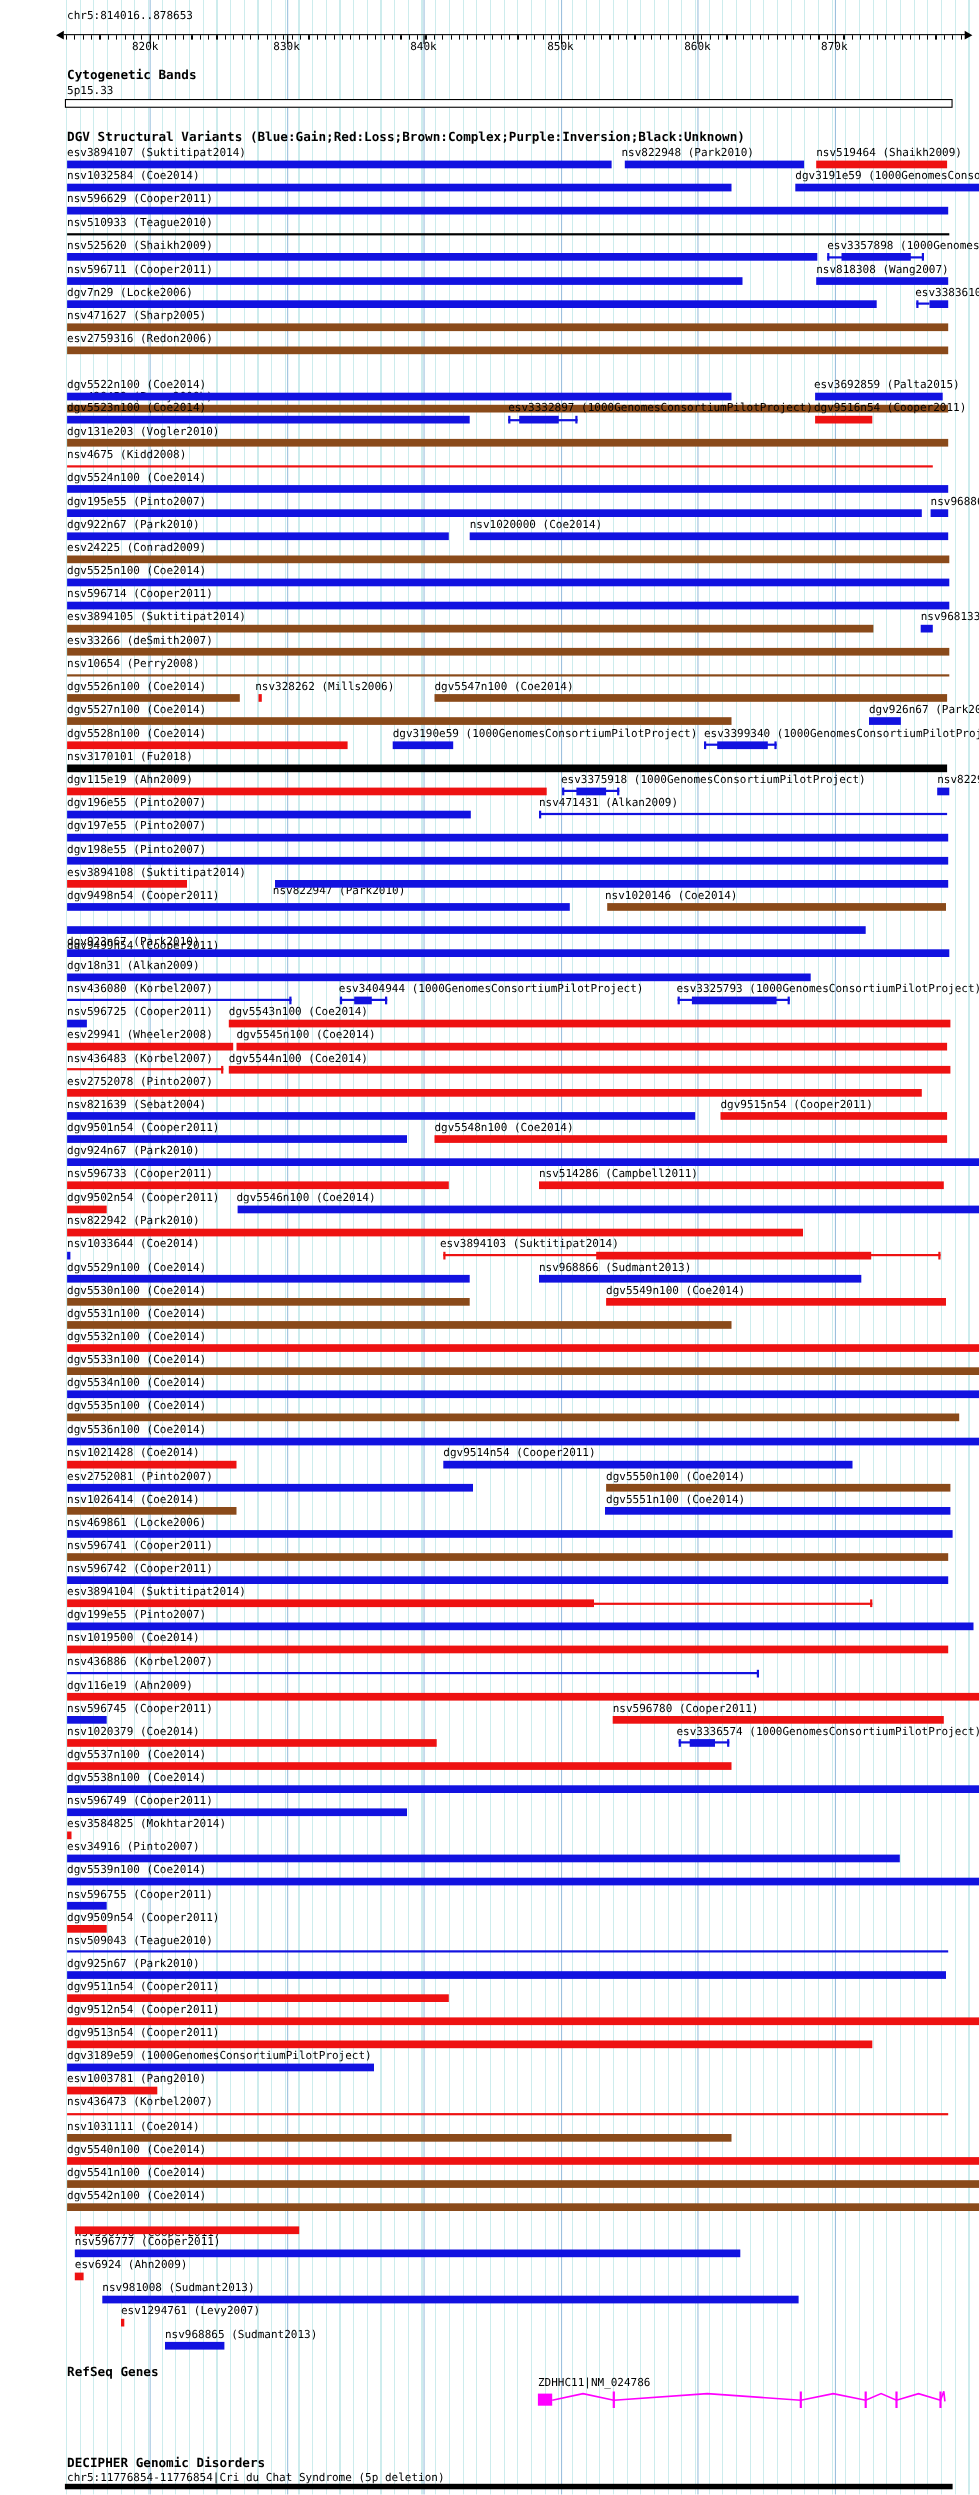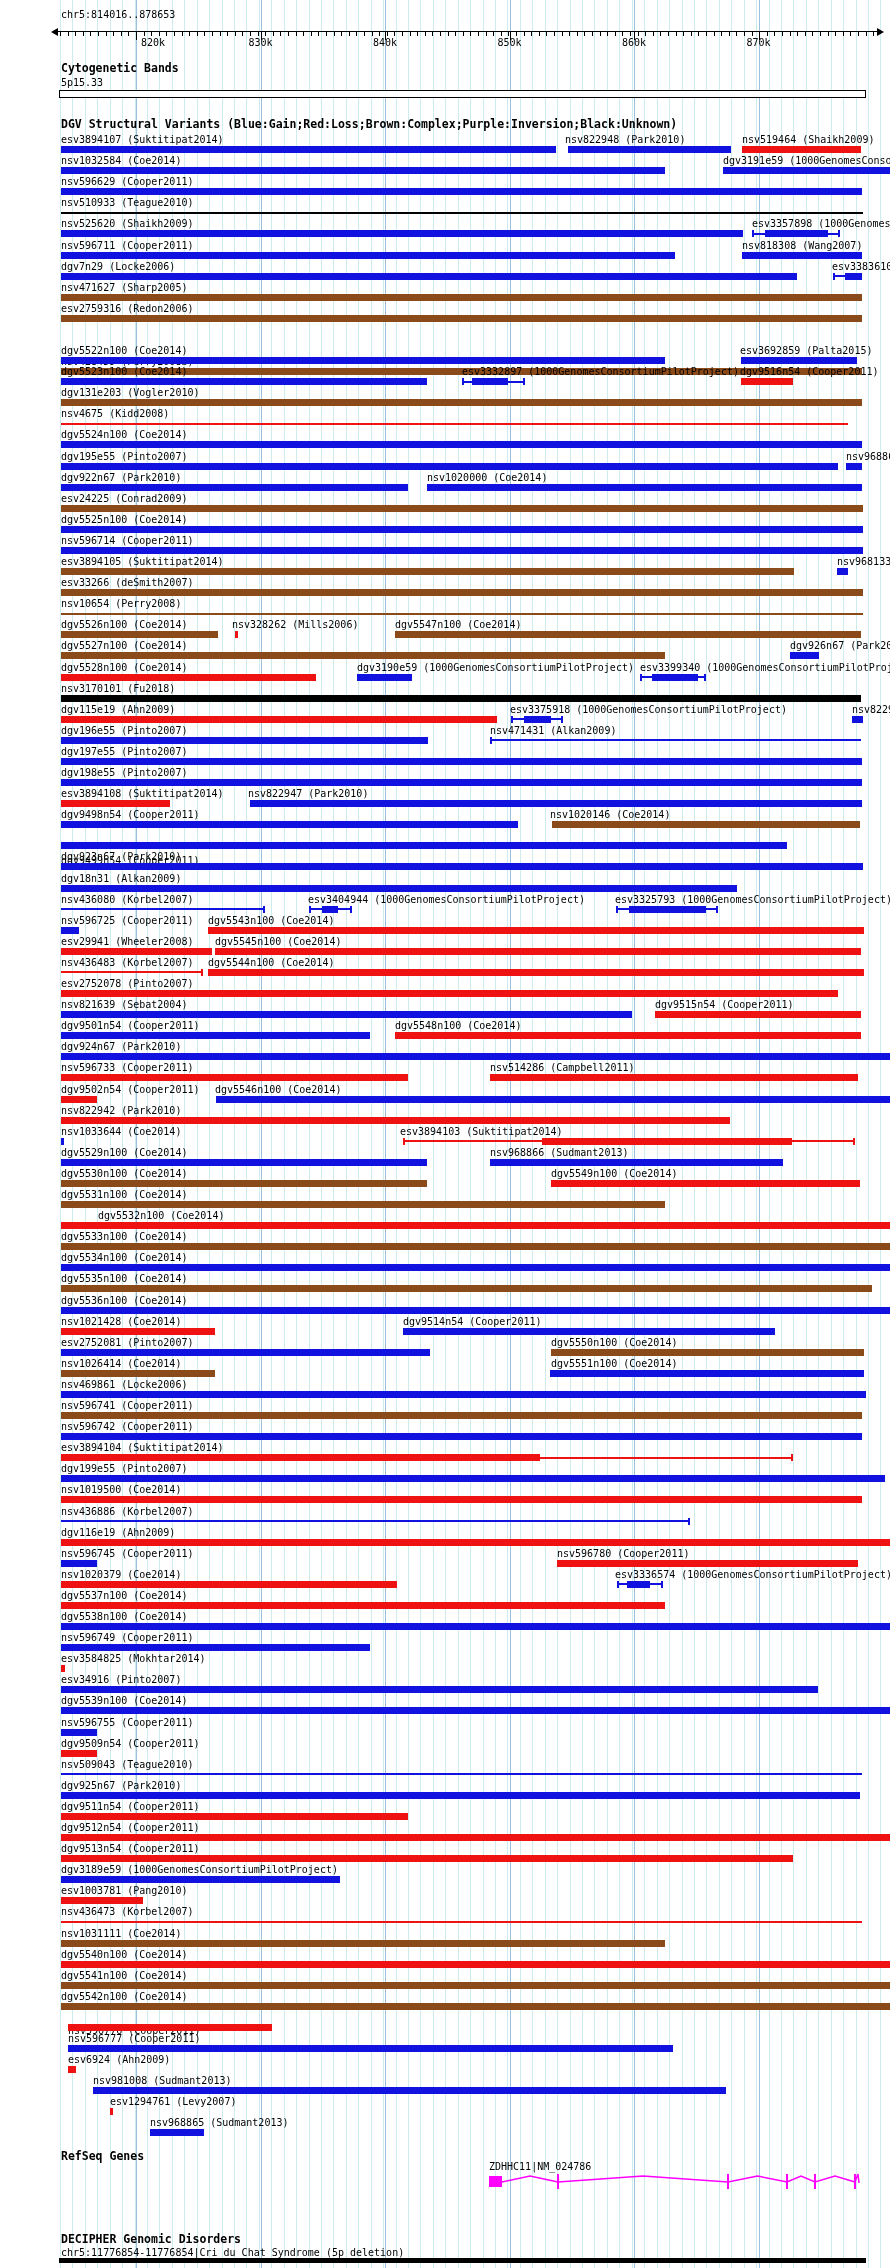--- a/index.html
+++ b/index.html
@@ -49,21 +49,21 @@
 
   <div class="txt" style="left:61px;top:9px;">chr5:814016..878653</div>
 
   <div id="ruler">
     <div class="arrow arrow-left"></div>
     <div id="ruler-line"></div>
     <div id="ruler-ticks"></div>
     <div class="arrow arrow-right"></div>
     <div id="ruler-labels">
         <div class="majtick" style="left: 136px;"></div>
-        <div class="tick-label" style="left: 144px; padding-left: 18px;">820k</div>
+        <div class="tick-label" style="left: 123px; padding-left: 18px;">820k</div>
         <div class="majtick" style="left: 260.5px;"></div>
         <div class="tick-label" style="left: 260.5px;">830k</div>
         <div class="majtick" style="left: 385px;"></div>
         <div class="tick-label" style="left: 385px;">840k</div>
         <div class="majtick" style="left: 509.5px;"></div>
         <div class="tick-label" style="left: 509.5px;">850k</div>
         <div class="majtick" style="left: 634px;"></div>
         <div class="tick-label" style="left: 634px;">860k</div>
         <div class="majtick" style="left: 758.5px;"></div>
         <div class="tick-label" style="left: 758.5px;">870k</div>
@@ -251,21 +251,21 @@
       <div class="vrow" style="top: 745.9px;">
         <span class="vlabel" style="left: 61px;">dgv197e55 (Pinto2007)</span>
         <div class="vbar" style="left: 61px; width: 801px; background: rgb(18, 18, 224);"></div>
       </div>
       <div class="vrow" style="top: 767px;">
         <span class="vlabel" style="left: 61px;">dgv198e55 (Pinto2007)</span>
         <div class="vbar" style="left: 61px; width: 801px; background: rgb(18, 18, 224);"></div>
       </div>
       <div class="vrow" style="top: 788.1px;">
         <span class="vlabel" style="left: 61px;">esv3894108 (Suktitipat2014)</span>
-        <span class="vlabel" style="left: 248px;">nsv822947 (Park2010)</span>
+        <span class="vlabel" style="left: 248px; margin-top: 17px;">nsv822947 (Park2010)</span>
         <div class="vbar" style="left: 61px; width: 109px; background: rgb(238, 18, 18);"></div>
         <div class="vbar" style="left: 250px; width: 612px; background: rgb(18, 18, 224);"></div>
       </div>
       <div class="vrow" style="top: 809.2px;">
         <span class="vlabel" style="left: 61px;">dgv9498n54 (Cooper2011)</span>
         <span class="vlabel" style="left: 550px;">nsv1020146 (Coe2014)</span>
         <div class="vbar" style="left: 61px; width: 457px; background: rgb(18, 18, 224);"></div>
         <div class="vbar" style="left: 552px; width: 308px; background: rgb(138, 74, 26);"></div>
       </div>
       <div class="vrow" style="top: 830.3px;">
@@ -369,21 +369,21 @@
         <span class="vlabel" style="left: 61px;">dgv5530n100 (Coe2014)</span>
         <span class="vlabel" style="left: 551px;">dgv5549n100 (Coe2014)</span>
         <div class="vbar" style="left: 61px; width: 366px; background: rgb(138, 74, 26);"></div>
         <div class="vbar" style="left: 551px; width: 309px; background: rgb(238, 18, 18);"></div>
       </div>
       <div class="vrow" style="top: 1189px;">
         <span class="vlabel" style="left: 61px;">dgv5531n100 (Coe2014)</span>
         <div class="vbar" style="left: 61px; width: 604px; background: rgb(138, 74, 26);"></div>
       </div>
       <div class="vrow" style="top: 1210.1px;">
-        <span class="vlabel" style="left: 61px; margin-left: 37px;">dgv5532n100 (Coe2014)</span>
+        <span class="vlabel" style="left: 61px;">dgv5532n100 (Coe2014)</span>
         <div class="vbar" style="left: 61px; width: 829px; background: rgb(238, 18, 18);"></div>
       </div>
       <div class="vrow" style="top: 1231.2px;">
         <span class="vlabel" style="left: 61px;">dgv5533n100 (Coe2014)</span>
         <div class="vbar" style="left: 61px; width: 829px; background: rgb(138, 74, 26);"></div>
       </div>
       <div class="vrow" style="top: 1252.3px;">
         <span class="vlabel" style="left: 61px;">dgv5534n100 (Coe2014)</span>
         <div class="vbar" style="left: 61px; width: 829px; background: rgb(18, 18, 224);"></div>
       </div>

